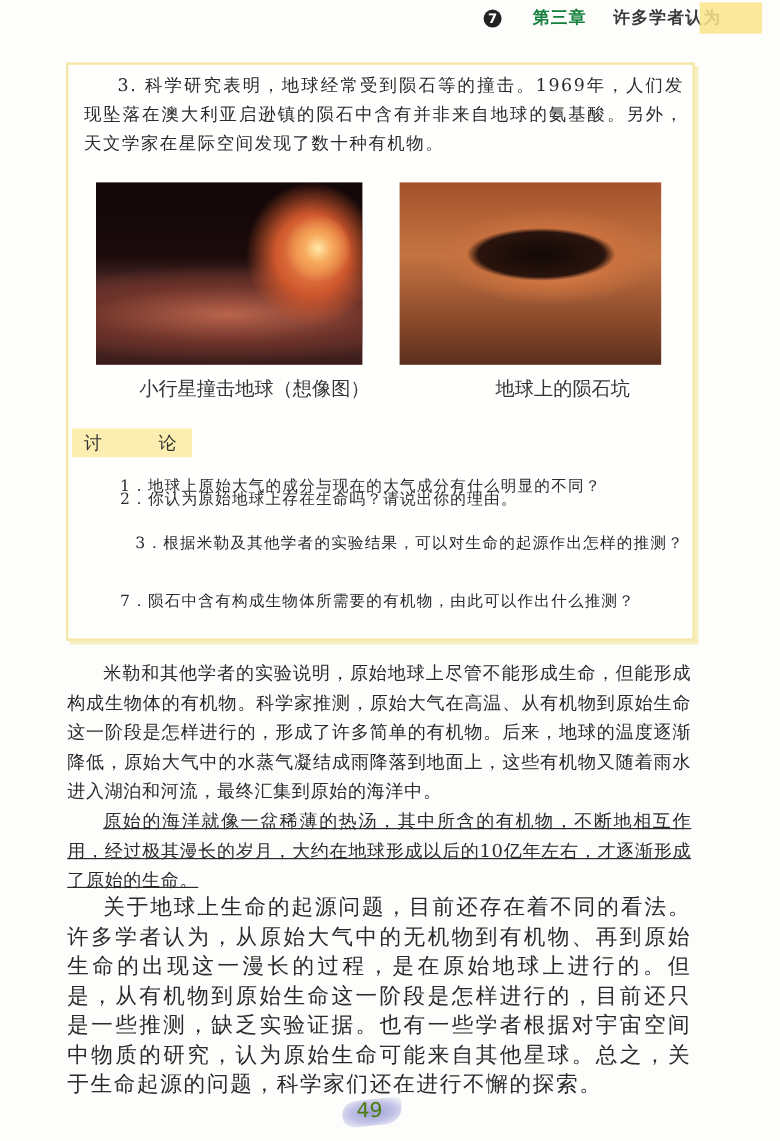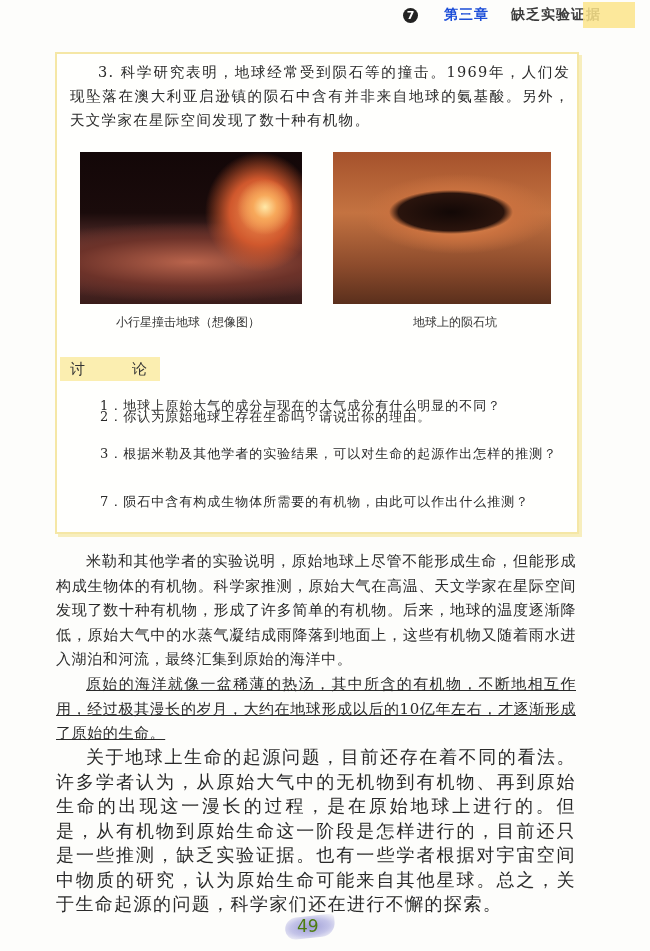--- a/index.html
+++ b/index.html
@@ -12,21 +12,21 @@
     .header {
       position: absolute; top: 0; left: 0; width: 650px; height: 30px;
     }
     .chap-num {
       position: absolute; left: 403px; top: 8px; width: 15px; height: 15px;
       border-radius: 50%; background: #222; color: #fff;
       font: bold 11px "DejaVu Sans", sans-serif; line-height: 15px; text-align: center;
     }
     .chap-title {
       position: absolute; left: 444px; top: 6px;
-      font: bold 14px "DejaVu Sans", sans-serif; color: #1d4ed8; letter-spacing: 1px;
+      font: bold 14px "DejaVu Sans", sans-serif; color: #15803d; letter-spacing: 1px;
     }
     .chap-name {
       position: absolute; left: 511px; top: 6px;
       font: bold 14px "DejaVu Sans", sans-serif; color: #3a3a3a; letter-spacing: 1px;
     }
     .chap-tab {
       position: absolute; left: 583px; top: 2px; width: 52px; height: 26px;
       background: #fbe48a; opacity: 0.85;
     }
     .box {
@@ -52,39 +52,39 @@
     }
     .fig2 {
       left: 333px; width: 218px;
       background:
         radial-gradient(ellipse 62px 22px at 118px 60px, #120806 0%, #2a140d 85%, rgba(0,0,0,0) 100%),
         radial-gradient(ellipse 95px 40px at 125px 62px, #e8955a 0%, #c9713f 60%, rgba(150,70,35,0) 100%),
         linear-gradient(180deg, #a5522c 0%, #c47341 40%, #8c4b2c 75%, #5a2f1c 100%);
     }
     .caption {
       position: absolute; top: 314px; font-family: "DejaVu Sans", sans-serif;
-      font-size: 12px; color: #333;
+      font-size: 16px; color: #333;
     }
     .cap1 { left: 116px; }
     .cap2 { left: 396px; margin-left: 17px; }
     .disc-tag {
       position: absolute; left: 60px; top: 357px; width: 100px; height: 24px;
       background: #fbeeb0;
       font-family: "DejaVu Sans", sans-serif; font-size: 15px; color: #333; line-height: 24px;
     }
     .disc-tag span { position: absolute; }
     .disc-tag .c1 { left: 10px; }
     .disc-tag .c2 { left: 72px; }
     .disc {
       position: absolute; left: 72px; width: 498px;
       font-size: 13px; line-height: 24px; letter-spacing: 1px;
     }
     .d1 { top: 394px; text-indent: 28px; }
     .d2 { top: 405px; text-indent: 28px; }
-    .d3 { top: 442px; text-indent: 28px; }
+    .d3 { top: 442px; text-indent: 28px; text-align: right; }
     .d4 { top: 490px; text-indent: 28px; }
     .body-text {
       position: absolute; left: 56px; width: 520px;
       font-size: 15px; line-height: 24.5px; letter-spacing: 0.6px; text-align: justify;
       text-indent: 30px;
     }
     .b1 { top: 549px; }
     .b2 { top: 672px; text-decoration: underline; }
     .b3 {
       top: 745px; font-size: 18px; letter-spacing: 1.4px; line-height: 24.5px;
@@ -99,21 +99,21 @@
       position: absolute; left: 297px; top: 916px;
       font: 17px "DejaVu Sans", sans-serif; color: #4d7c0f;
     }
   </style>
 </head>
 <body>
 
 <div class="header">
   <div class="chap-num">7</div>
   <div class="chap-title">第三章</div>
-  <div class="chap-name">缺乏实验证据</div>
+  <div class="chap-name">许多学者认为</div>
   <div class="chap-tab"></div>
 </div>
 
 <div class="box"></div>
 
 <div class="para p-intro">3. 科学研究表明，地球经常受到陨石等的撞击。1969年，人们发现坠落在澳大利亚启逊镇的陨石中含有并非来自地球的氨基酸。另外，天文学家在星际空间发现了数十种有机物。</div>
 
 <div class="fig fig1"></div>
 <div class="fig fig2"></div>
 <div class="caption cap1">小行星撞击地球（想像图）</div>
@@ -122,18 +122,18 @@
 <div class="disc-tag">
   <span class="c1">讨</span>
   <span class="c2">论</span>
 </div>
 
 <div class="disc d1">1．地球上原始大气的成分与现在的大气成分有什么明显的不同？</div>
 <div class="disc d2">2．你认为原始地球上存在生命吗？请说出你的理由。</div>
 <div class="disc d3">3．根据米勒及其他学者的实验结果，可以对生命的起源作出怎样的推测？</div>
 <div class="disc d4">7．陨石中含有构成生物体所需要的有机物，由此可以作出什么推测？</div>
 
-<div class="body-text b1">米勒和其他学者的实验说明，原始地球上尽管不能形成生命，但能形成构成生物体的有机物。科学家推测，原始大气在高温、天文学家在星际空间发现了数十种有机物，形成了许多简单的有机物。后来，地球的温度逐渐降低，原始大气中的水蒸气凝结成雨降落到地面上，这些有机物又随着雨水进入湖泊和河流，最终汇集到原始的海洋中。</div>
+<div class="body-text b1">米勒和其他学者的实验说明，原始地球上尽管不能形成生命，但能形成构成生物体的有机物。科学家推测，原始大气在高温、从有机物到原始生命这一阶段是怎样进行的，形成了许多简单的有机物。后来，地球的温度逐渐降低，原始大气中的水蒸气凝结成雨降落到地面上，这些有机物又随着雨水进入湖泊和河流，最终汇集到原始的海洋中。</div>
 <div class="body-text b2">原始的海洋就像一盆稀薄的热汤，其中所含的有机物，不断地相互作用，经过极其漫长的岁月，大约在地球形成以后的10亿年左右，才逐渐形成了原始的生命。</div>
 <div class="body-text b3">关于地球上生命的起源问题，目前还存在着不同的看法。许多学者认为，从原始大气中的无机物到有机物、再到原始生命的出现这一漫长的过程，是在原始地球上进行的。但是，从有机物到原始生命这一阶段是怎样进行的，目前还只是一些推测，缺乏实验证据。也有一些学者根据对宇宙空间中物质的研究，认为原始生命可能来自其他星球。总之，关于生命起源的问题，科学家们还在进行不懈的探索。</div>
 
 <div class="page-num-bg"></div>
 <div class="page-num">49</div>
 
 </body></html>

